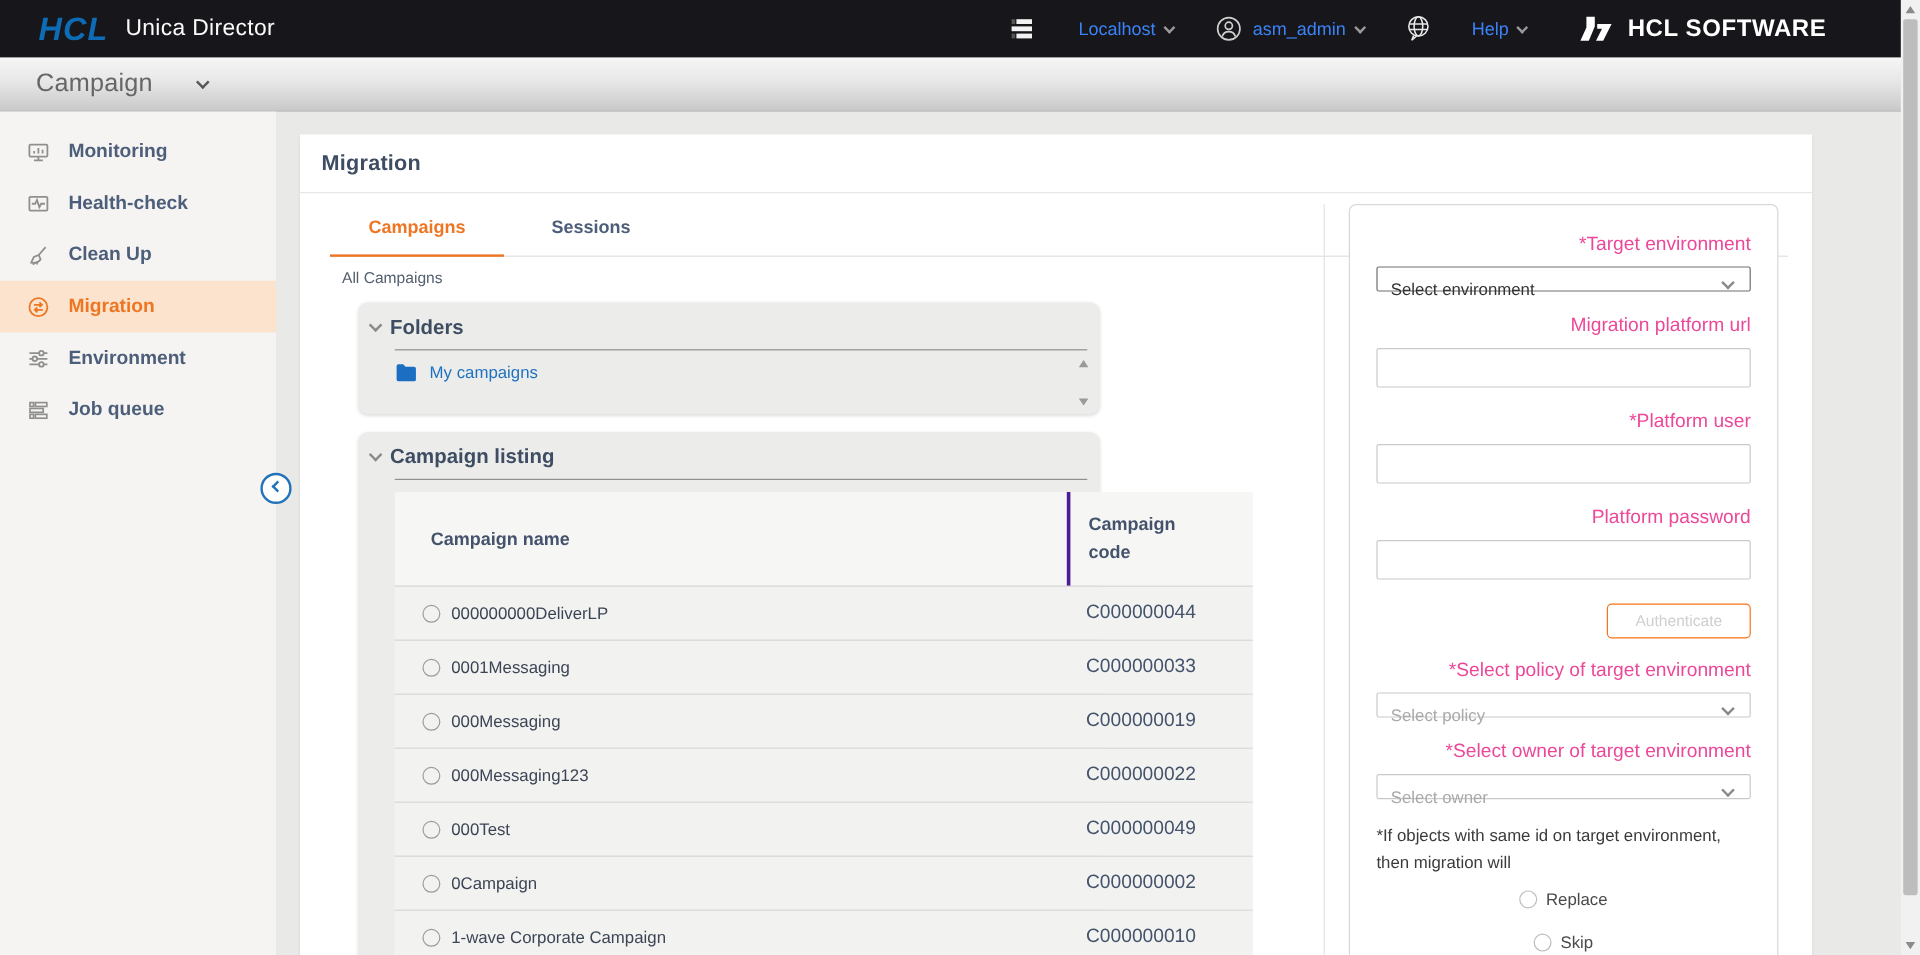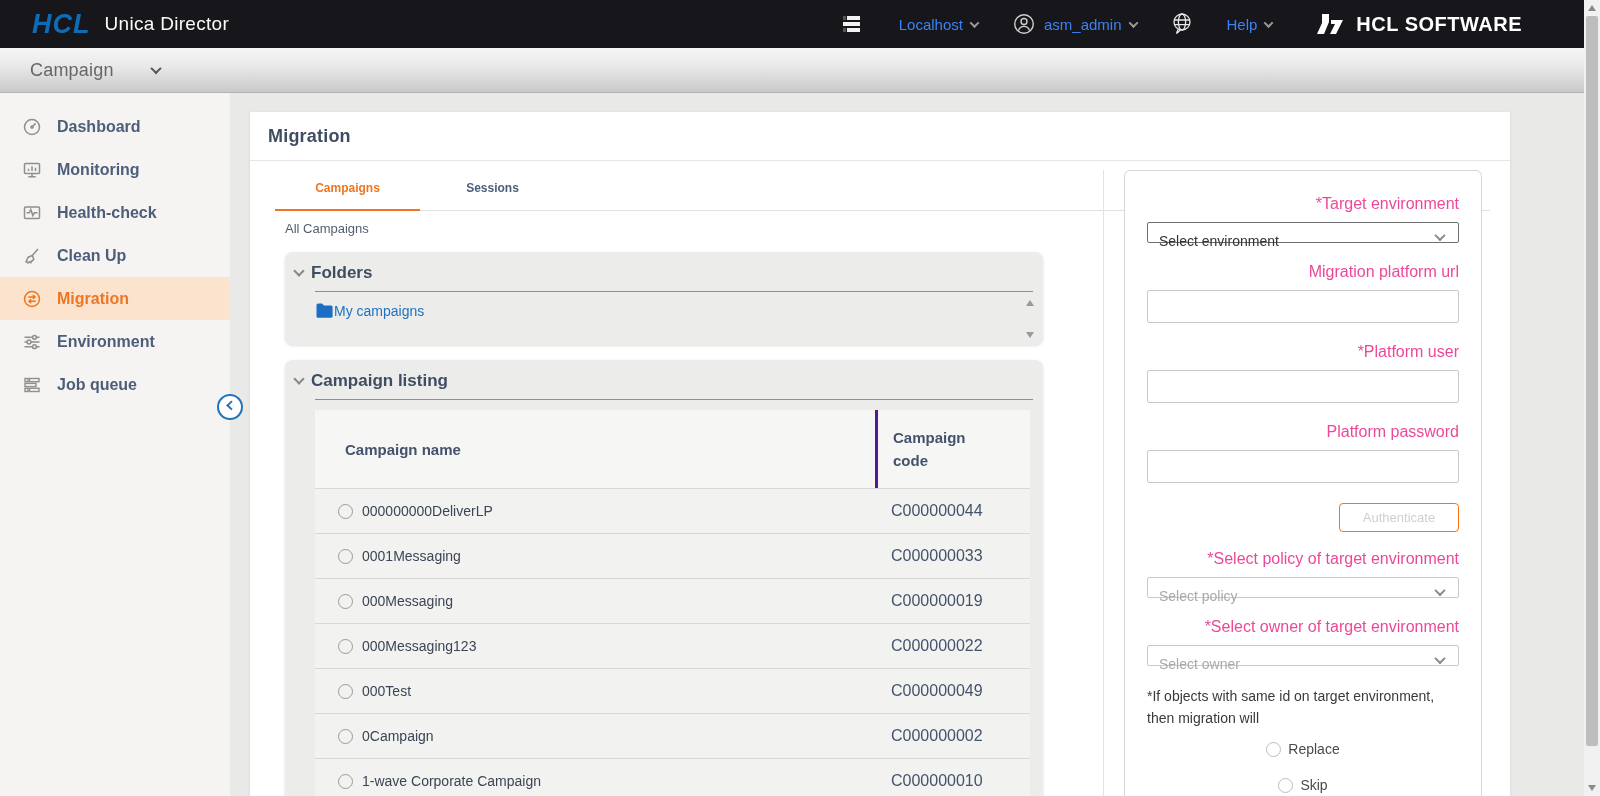--- a/index.html
+++ b/index.html
@@ -16,56 +16,56 @@
   .chev { width:7px; height:7px; border-right:2px solid currentColor; border-bottom:2px solid currentColor;
           transform:rotate(45deg) translate(-1px,-1px); display:inline-block; }
   .chev-gray { color:#9a9a9a; }
   .hclsw { display:flex; align-items:center; gap:12px; margin-left:40px; }
   .hclsw-text { font-size:20px; font-weight:bold; color:#fff; letter-spacing:.5px; }
 
   
   .appbar { position:absolute; left:0; top:48px; width:1600px; height:45px;
             background:linear-gradient(180deg,#f6f6f6 0%,#e7e7e7 45%,#c9c9c9 100%);
             border-bottom:1px solid #b3b3b3; display:flex; align-items:center; padding-left:30px; }
-  .appbar-label { font-size:18px; color:#666; letter-spacing:.2px; }
+  .appbar-label { font-size:21px; color:#666; letter-spacing:.2px; }
   .appbar .chev { margin-left:38px; color:#555; width:8px; height:8px; }
 
   
   .sidebar { position:absolute; left:0; top:93px; width:230px; height:703px; background:#f5f4f2; padding-top:12px; }
   .side-item { height:43px; display:flex; align-items:center; gap:15px; padding-left:22px;
                font-size:16px; font-weight:600; color:#4d5e7a; cursor:pointer; }
   .side-item svg { flex:0 0 20px; color:#8f8f8f; }
   .side-item.active { background:#fbe3cd; color:#ee7623; }
   .side-item.active svg { color:#ee7623; }
   .collapse-btn { position:absolute; left:217px; top:394px; width:26px; height:26px; border-radius:50%;
                   background:#fff; border:2px solid #2272b9; display:flex; align-items:center; justify-content:center; cursor:pointer; }
   .collapse-btn .chev { transform:rotate(135deg) translate(-2px,1px); color:#2272b9; width:7px; height:7px; }
 
   
   .card { position:absolute; left:250px; top:112px; width:1260px; height:710px; background:#fff;
           box-shadow:0 1px 3px rgba(0,0,0,.10); }
   .card-header { height:49px; border-bottom:1px solid #e7e7e7; display:flex; align-items:center; padding-left:18px; }
   .card-title { font-size:18px; font-weight:600; color:#3f4d63; letter-spacing:.2px; }
 
   .tabs { display:flex; margin:20px 20px 0 25px; border-bottom:1px solid #e0e0e0; }
-  .tab { width:145px; text-align:center; padding-bottom:14px; font-size:12px; font-weight:600;
+  .tab { width:145px; text-align:center; padding-bottom:14px; font-size:15px; font-weight:600;
          color:#4d5e7a; cursor:pointer; }
   .tab.active { color:#ee7623; border-bottom:2px solid #ee7623; margin-bottom:-1px; }
   .breadcrumb { margin:10px 0 0 35px; font-size:13px; color:#55606e; }
 
-  .panel { position:absolute; left:35px; width:758px; background:#ececeb; border-radius:8px;
+  .panel { position:absolute; left:49px; width:617px; background:#ececeb; border-radius:8px;
            box-shadow:0 1px 3px rgba(0,0,0,.13); }
   .panel-head { display:flex; align-items:center; gap:8px; padding:11px 0 0 10px; }
   .panel-title { font-size:17px; font-weight:600; color:#3f4d63; }
   .sect-chev { width:8px; height:8px; border-right:2px solid #8a8a8a; border-bottom:2px solid #8a8a8a;
                transform:rotate(45deg); margin-top:-4px; cursor:pointer; }
   .panel-rule { border:none; border-top:1px solid #8f8f8f; margin:8px 10px 0 30px; }
 
   #folders-panel { top:140px; height:93px; }
-  .folder-row { display:flex; align-items:center; margin:10px 0 0 30px; cursor:pointer; }
+  .folder-row { display:flex; align-items:flex-start; gap:10px; margin:10px 0 0 30px; cursor:pointer; }
   .folder-label { font-size:14px; color:#1f72c0; }
   .mini-scroll { position:absolute; right:7px; top:48px; width:12px; height:38px;
                  display:flex; flex-direction:column; justify-content:space-between; align-items:center; }
   .tri-up { width:0; height:0; border-left:4px solid transparent; border-right:4px solid transparent;
             border-bottom:6px solid #9a9a9a; cursor:pointer; }
   .tri-down { width:0; height:0; border-left:4px solid transparent; border-right:4px solid transparent;
               border-top:6px solid #9a9a9a; cursor:pointer; }
 
   #listing-panel { top:248px; height:462px; }
   .ctable { margin:10px 0 0 30px; width:715px; }
@@ -167,28 +167,20 @@
     </span>
   </div>
 
   <div class="appbar">
     <span class="appbar-label">Campaign</span>
     <span class="chev"></span>
   </div>
 
   <div class="sidebar">
 
-    <div class="side-item">
-      <svg width="20" height="20" viewBox="0 0 20 20" fill="none" stroke="currentColor" stroke-width="1.5">
-        <circle cx="10" cy="10" r="7.5"></circle>
-          <path d="M10 10 L13.6 6.4"></path>
-          <circle cx="10" cy="10" r="1.1" fill="currentColor"></circle>
-      </svg>
-      <span>Dashboard</span>
-    </div>
 
     <div class="side-item">
       <svg width="20" height="20" viewBox="0 0 20 20" fill="none" stroke="currentColor" stroke-width="1.5">
         <rect x="2.5" y="3.5" width="15" height="10" rx="1"></rect>
         <path d="M6.5 11 V8.8 M10 11 V6.3 M13.5 11 V7.8"></path>
         <path d="M10 13.5 V16.3 M6.3 16.7 H13.7"></path>
       </svg>
       <span>Monitoring</span>
     </div>
 

